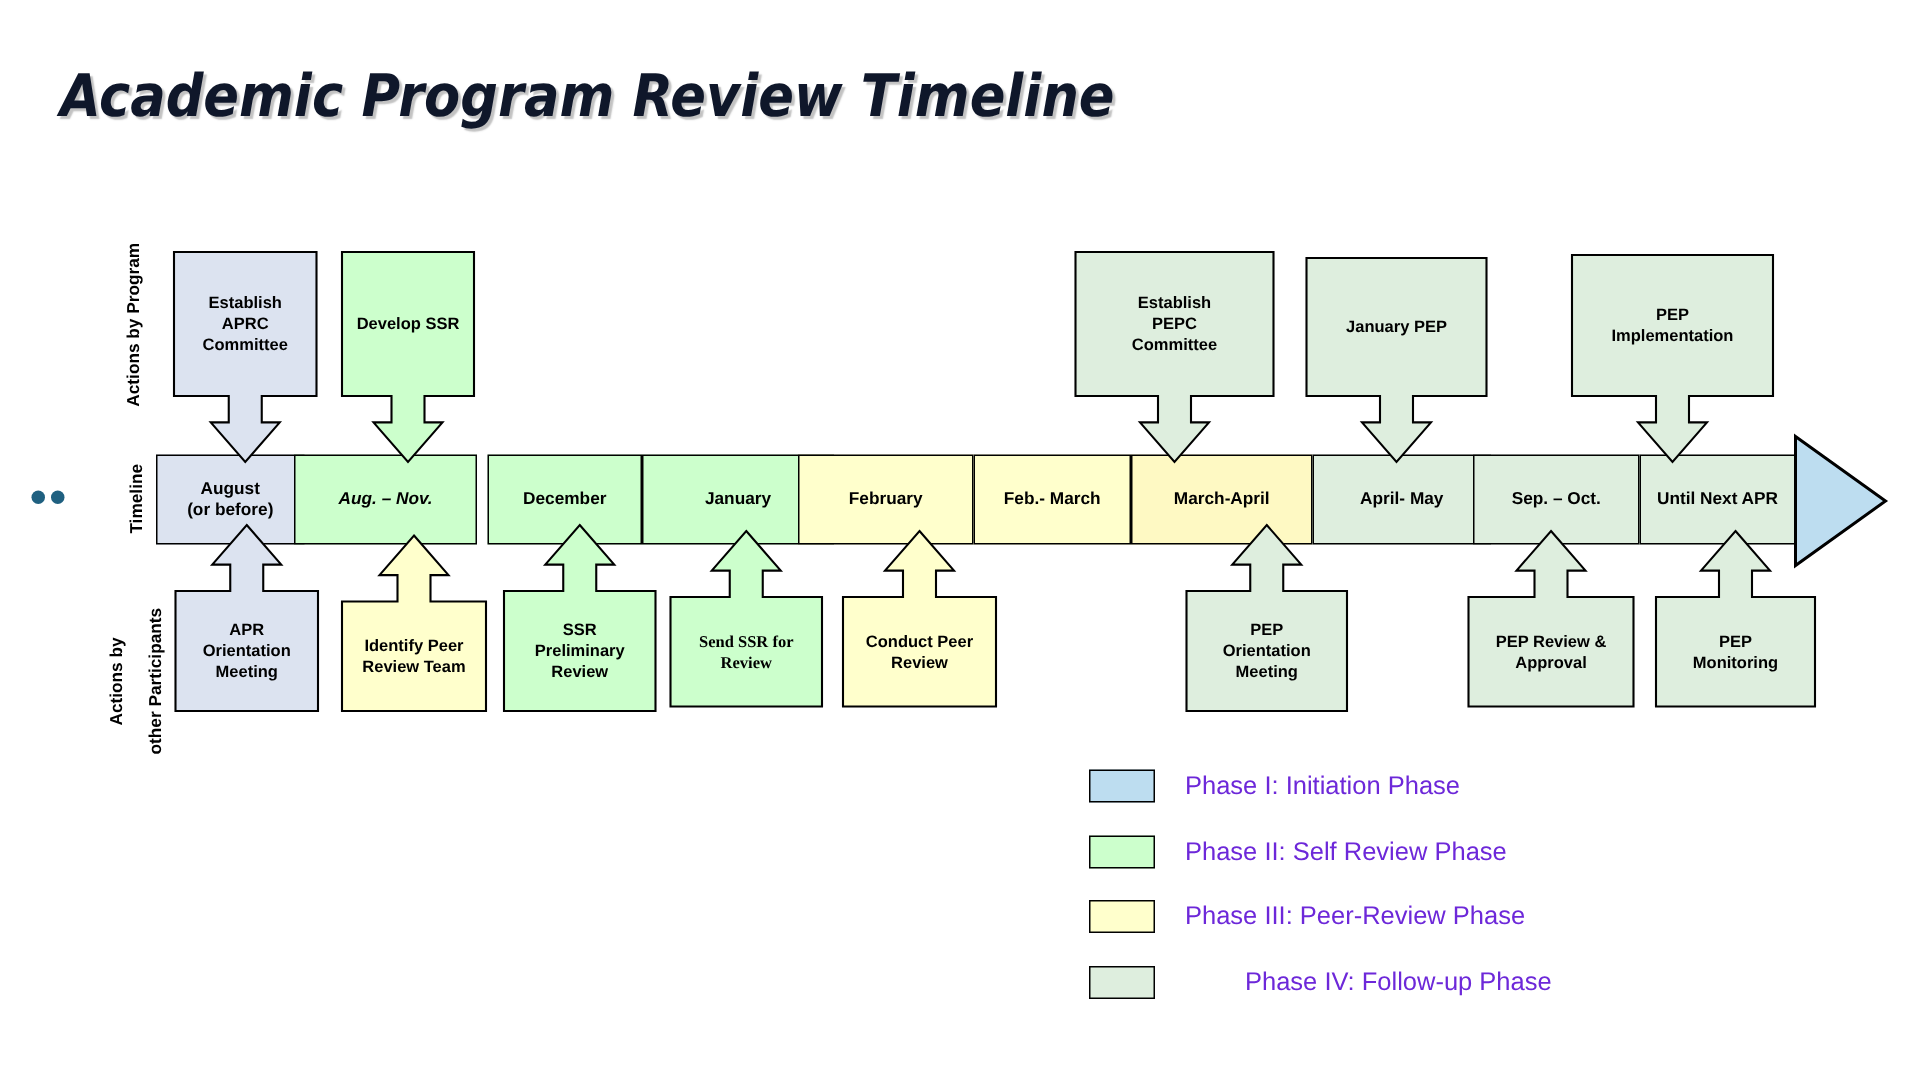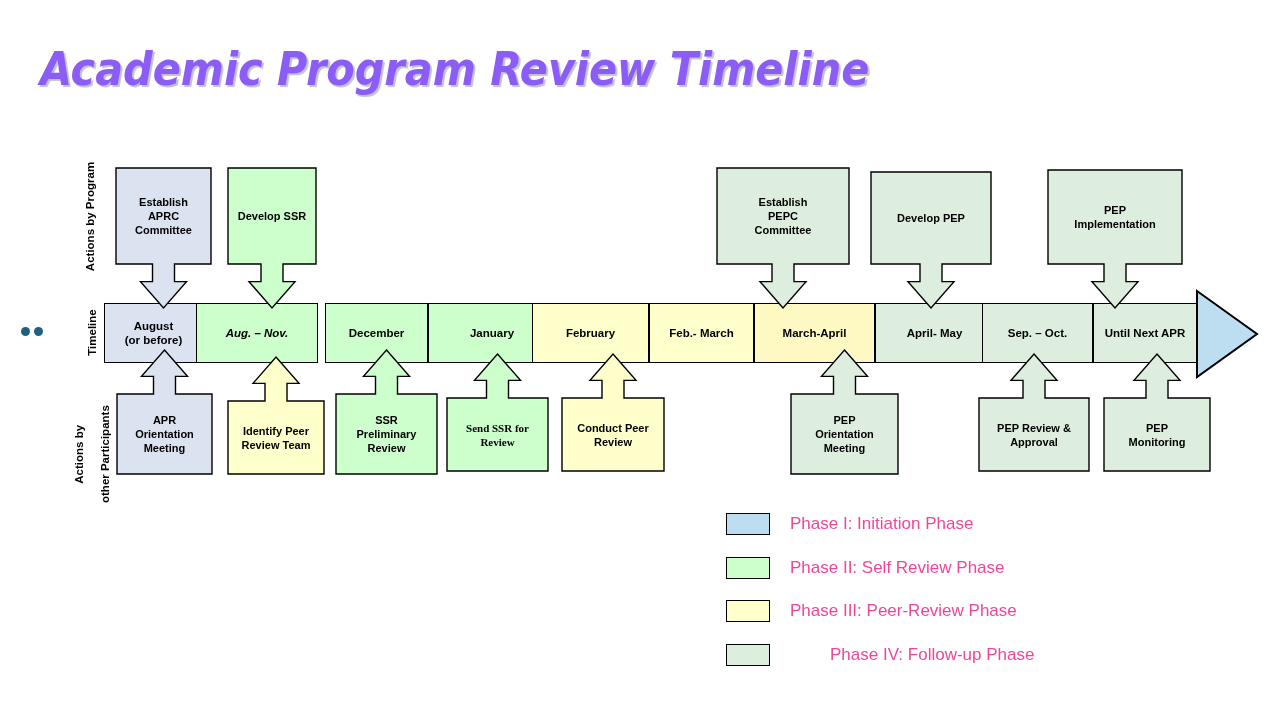--- a/index.html
+++ b/index.html
@@ -9,22 +9,22 @@
     font-family:"Liberation Sans", sans-serif;
     overflow:hidden;
     position:relative;
   }
   #stage{position:absolute;left:0;top:0;width:1280px;height:720px;}
 
   
   .title{
     position:absolute;left:40px;top:42px;
     font-family:"DejaVu Sans Condensed","Liberation Sans",sans-serif;
-    font-size:46px;font-weight:bold;font-style:italic;
-    color:#8b5cf6;
+    font-size:39px;font-weight:bold;font-style:italic;
+    color:#0f172a;
     letter-spacing:0px;
     text-shadow:2px 2px 1px rgba(120,120,120,.45);
     white-space:nowrap;
   }
 
   
   .rowlabel{
     position:absolute;
     font-size:11.5px;font-weight:bold;color:#000;
     transform-origin:50% 50%;
@@ -54,21 +54,21 @@
     position:absolute;left:0;right:0;
     text-align:center;
     font-size:11px;font-weight:bold;color:#000;
     line-height:14px;
     pointer-events:none;
   }
 
   
   .lg-row{position:absolute;display:flex;align-items:center;}
   .lg-sw{width:44px;height:22px;border:1px solid #000;box-sizing:border-box;}
-  .lg-tx{margin-left:20px;font-size:17px;color:#ec4899;white-space:nowrap;}
+  .lg-tx{margin-left:20px;font-size:17px;color:#6d28d9;white-space:nowrap;}
 </style>
 </head>
 <body>
 
 <div id="stage">
 
   <div class="title">Academic Program Review Timeline</div>
 
   <div class="dot" style="left:21px;top:327px;"></div>
   <div class="dot" style="left:34px;top:327px;"></div>
@@ -159,21 +159,21 @@
         </g>
       </svg>
       <div class="lbl" style="top: 6px; height: 96px; display: flex; align-items: center; justify-content: center; flex-direction: column;">Establish<br>PEPC<br>Committee</div>
     </div>
     <div class="flowbox" style="left: 865px; top: 166px; width: 132px; height: 148px;">
       <svg width="132" height="148">
         <g transform="translate(6,6)">
           <path d="M0 0 H120 V92 H71 V109.6 H83 L60 136 L37 109.6 H49 V92 H0 Z" fill="#deeede" stroke="#000000" stroke-width="1.4" stroke-linejoin="miter"></path>
         </g>
       </svg>
-      <div class="lbl" style="top: 6px; height: 92px; display: flex; align-items: center; justify-content: center; flex-direction: column;">Develop  PEP</div>
+      <div class="lbl" style="top: 6px; height: 92px; display: flex; align-items: center; justify-content: center; flex-direction: column;">January  PEP</div>
     </div>
     <div class="flowbox" style="left: 1042px; top: 164px; width: 146px; height: 150px;">
       <svg width="146" height="150">
         <g transform="translate(6,6)">
           <path d="M0 0 H134 V94 H78 V111.6 H90 L67 138 L44 111.6 H56 V94 H0 Z" fill="#deeede" stroke="#000000" stroke-width="1.4" stroke-linejoin="miter"></path>
         </g>
       </svg>
       <div class="lbl" style="top: 6px; height: 94px; display: flex; align-items: center; justify-content: center; flex-direction: column;">PEP<br>Implementation</div>
     </div>
     <div class="flowbox" style="left: 111px; top: 344px; width: 107px; height: 136px;">

